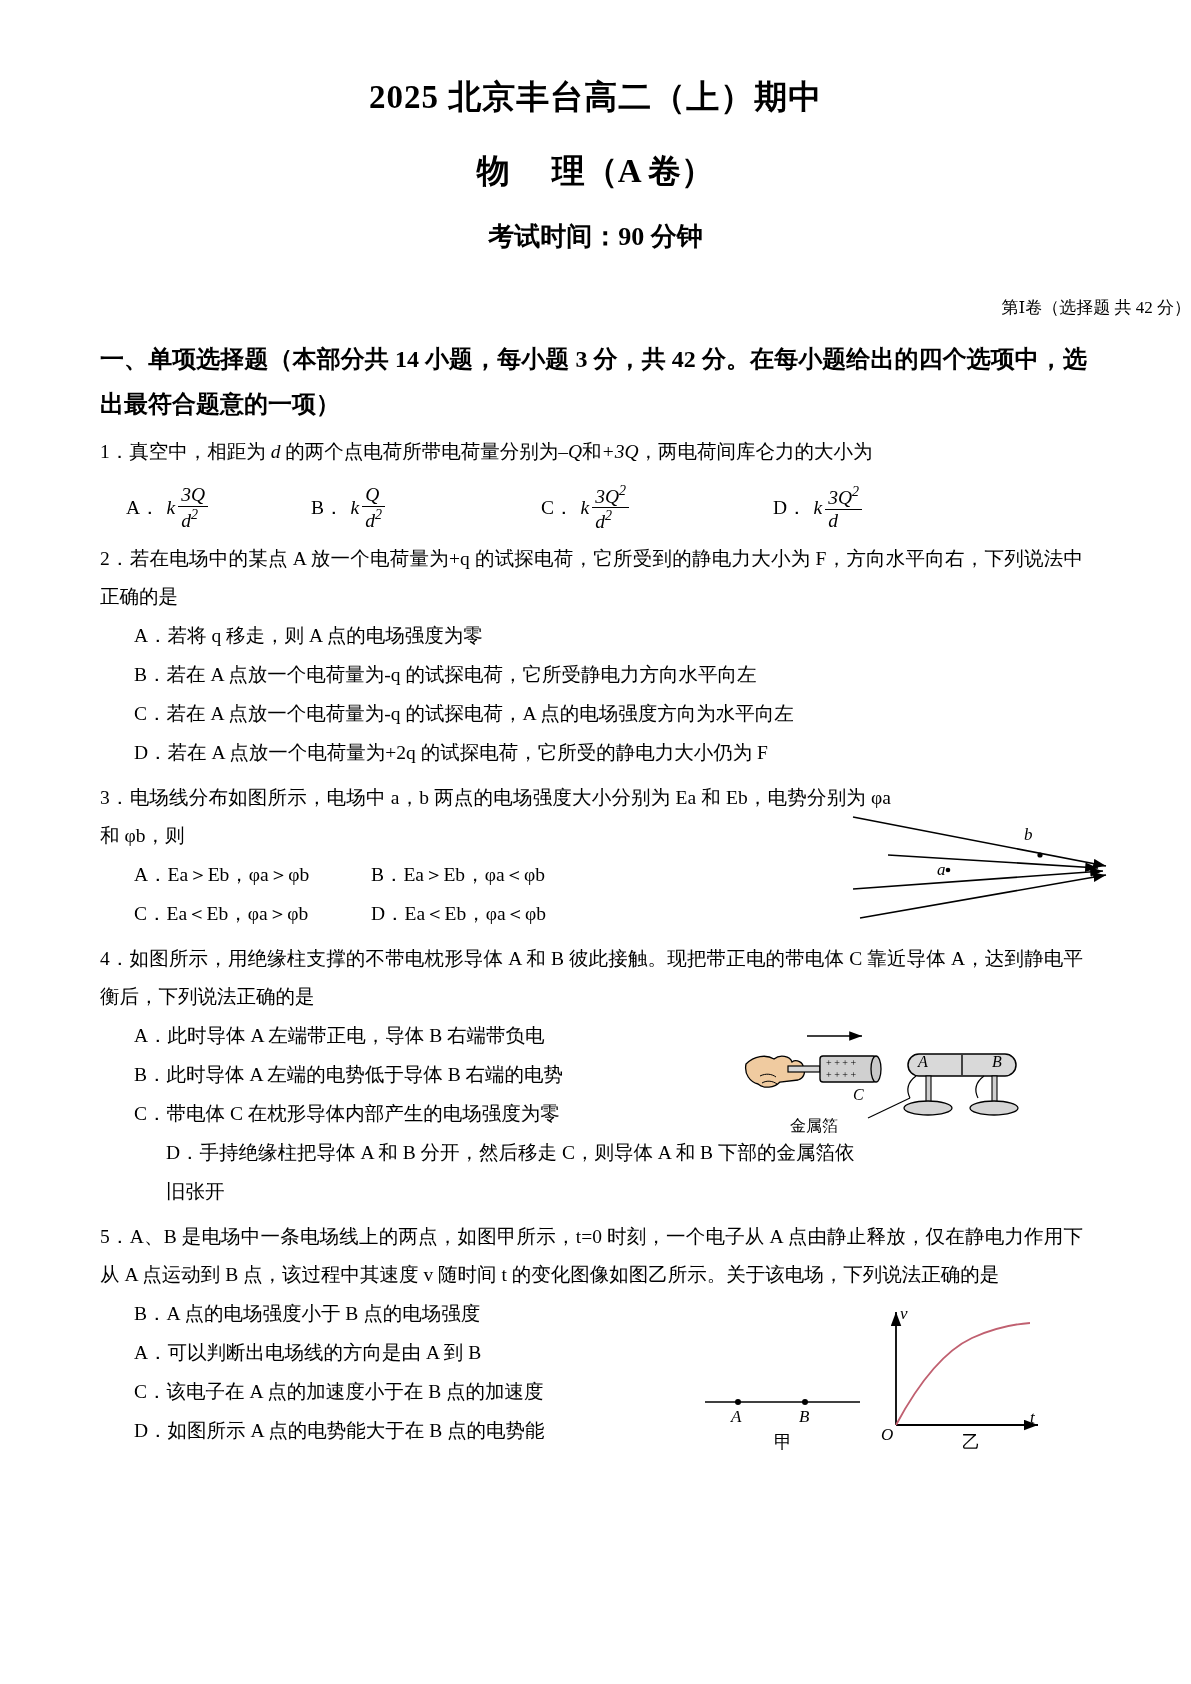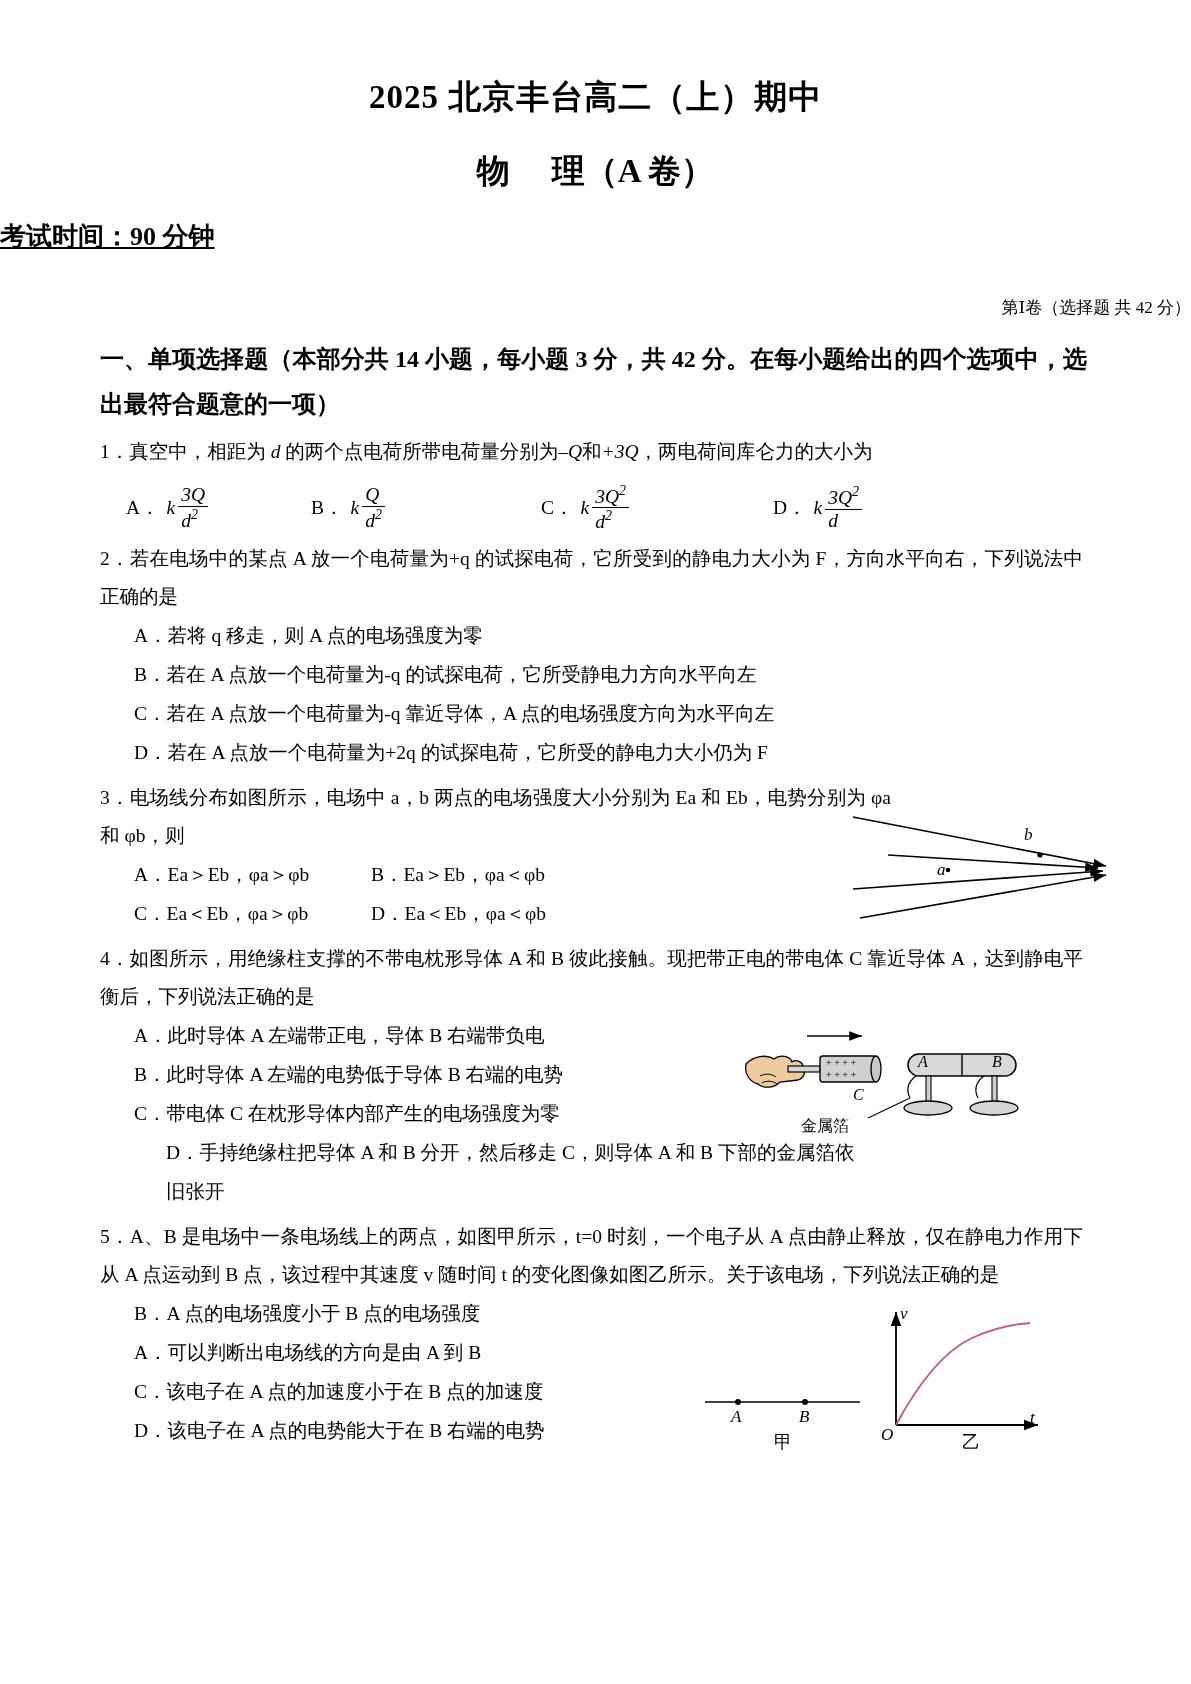--- a/index.html
+++ b/index.html
@@ -13,21 +13,21 @@
   .title1{
     text-align:center;font-size:33px;font-weight:700;
     letter-spacing:1px;margin-top:78px;line-height:1.2;
   }
   .title2{
     text-align:center;font-size:33px;font-weight:700;
     margin-top:34px;line-height:1.2;
   }
   .title2 .gap{display:inline-block;width:42px;}
   .title3{
-    text-align:left;font-size:26px;font-weight:700;margin-top:28px;text-decoration:underline;
+    text-align:center;font-size:26px;font-weight:700;margin-top:28px;
   }
   .vol-head{
     font-size:17px;margin-top:42px;margin-left:322px;font-weight:400;text-align:right;
   }
 
   .sec-head{
     font-size:24px;font-weight:700;line-height:1.85;
     margin-top:18px;padding:0 104px 0 100px;text-align:justify;
   }
 
@@ -120,21 +120,21 @@
       </span>
     </div>
   </div>
 
   <div class="q">
     <span>2．</span><span>若在电场中的某点 A 放一个电荷量为+q 的试探电荷，它所受到的静电力大小为 F，方向水平向右，下列说法中正确的是</span>
   </div>
   <div class="opt">
     <div class="opt-row">A．若将 q 移走，则 A 点的电场强度为零</div>
     <div class="opt-row">B．若在 A 点放一个电荷量为-q 的试探电荷，它所受静电力方向水平向左</div>
-    <div class="opt-row">C．若在 A 点放一个电荷量为-q 靠近导体，A 点的电场强度方向为水平向左</div>
+    <div class="opt-row">C．若在 A 点放一个电荷量为-q 的试探电荷，A 点的电场强度方向为水平向左</div>
     <div class="opt-row">D．若在 A 点放一个电荷量为+2q 的试探电荷，它所受的静电力大小仍为 F</div>
   </div>
 
   <div class="q" style="padding-right:300px;">
     <span>3．</span><span>电场线分布如图所示，电场中 a，b 两点的电场强度大小分别为 Ea 和 Eb，电势分别为 φa 和 φb，则</span>
   </div>
   <div class="opt">
     <div class="opt-row">
       <span class="opt-inline w2"><span>A．</span><span>Ea＞Eb</span>，<span>φa＞φb</span></span>
       <span class="opt-inline"><span>B．</span><span>Ea＞Eb</span>，<span>φa＜φb</span></span>
@@ -204,31 +204,31 @@
       <ellipse cx="254" cy="82" rx="24" ry="7" fill="#d5d5d5" stroke="#000" stroke-width="1.3"></ellipse>
 
       <path d="M176,50 C168,56 166,64 170,72" fill="none" stroke="#000" stroke-width="1.2"></path>
       <path d="M244,50 C236,56 234,64 238,72" fill="none" stroke="#000" stroke-width="1.2"></path>
 
       <line x1="170" y1="72" x2="128" y2="92" stroke="#000" stroke-width="1.1"></line>
     </svg>
     <span style="position:absolute;left:113px;top:60px;font-size:16px;font-style:italic;">C</span>
     <span style="position:absolute;left:178px;top:27px;font-size:16px;font-style:italic;">A</span>
     <span style="position:absolute;left:252px;top:27px;font-size:16px;font-style:italic;">B</span>
-    <span style="position:absolute;left:61px;top:90px;font-size:16px;">金属箔</span>
+    <span style="position:absolute;left:50px;top:90px;font-size:16px;">金属箔</span>
   </div>
 
   <div class="q">
     <span>5．</span><span>A、B 是电场中一条电场线上的两点，如图甲所示，t=0 时刻，一个电子从 A 点由静止释放，仅在静电力作用下从 A 点运动到 B 点，该过程中其速度 v 随时间 t 的变化图像如图乙所示。关于该电场，下列说法正确的是</span>
   </div>
   <div class="opt" style="padding-right:450px;">
     <div class="opt-row">B．A 点的电场强度小于 B 点的电场强度</div>
     <div class="opt-row">A．可以判断出电场线的方向是由 A 到 B</div>
     <div class="opt-row">C．该电子在 A 点的加速度小于在 B 点的加速度</div>
-    <div class="opt-row">D．该电子在 A 点的电势能大于在 B 右端的电势</div>
+    <div class="opt-row">D．如图所示 A 点的电势能大于在 B 点的电势能</div>
   </div>
 
   <div class="fig" style="left:700px;top:1222px;width:345px;height:165px;">
     <svg width="345" height="150" viewBox="0 0 345 150">
       <defs>
         <marker id="ar3" markerWidth="9" markerHeight="9" refX="8" refY="3" orient="auto">
           <path d="M0,0 L8,3 L0,6 z" fill="#000"></path>
         </marker>
       </defs>
 

